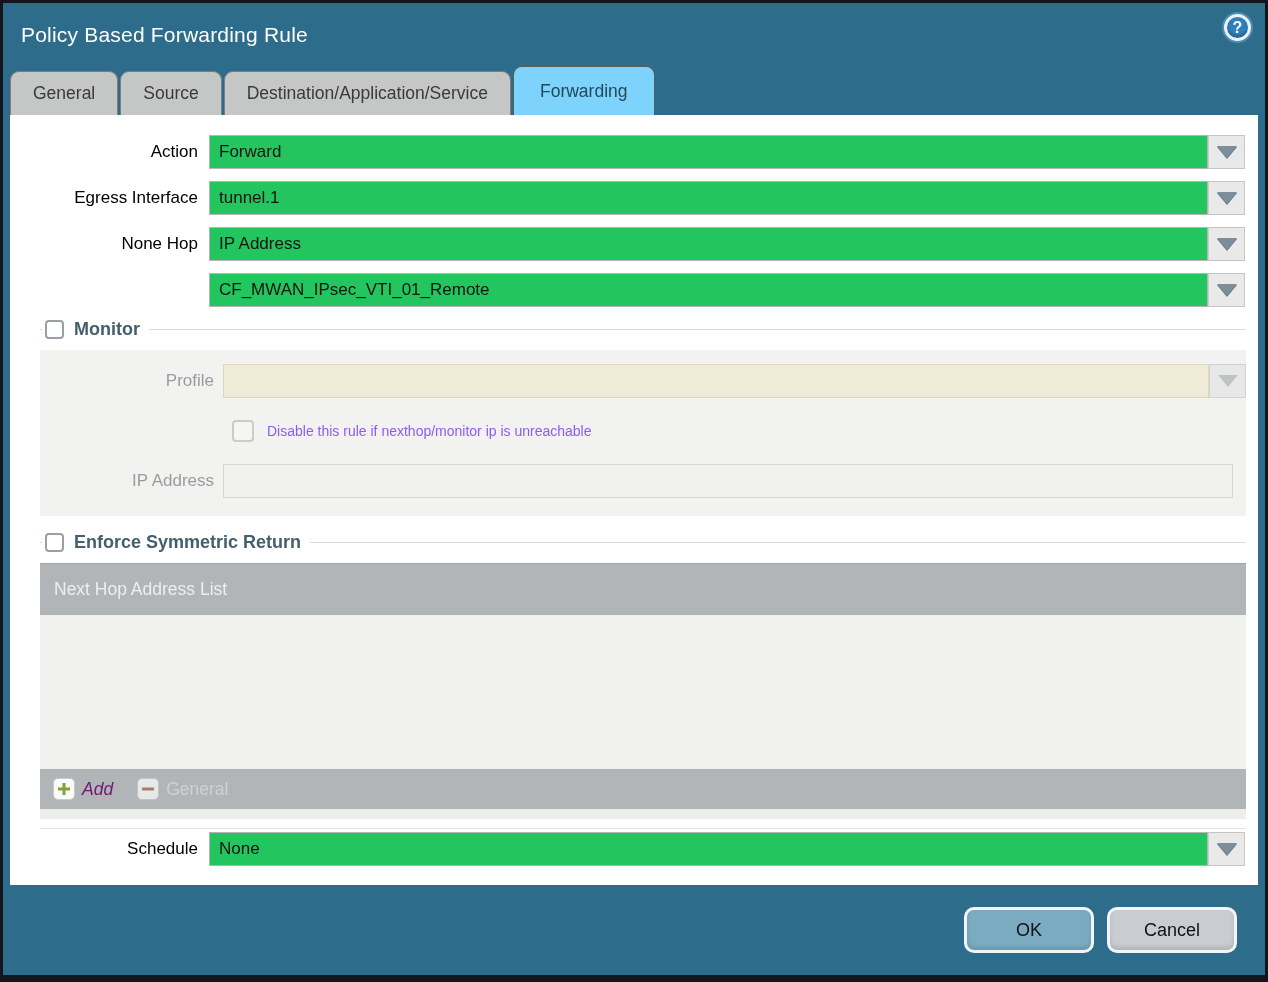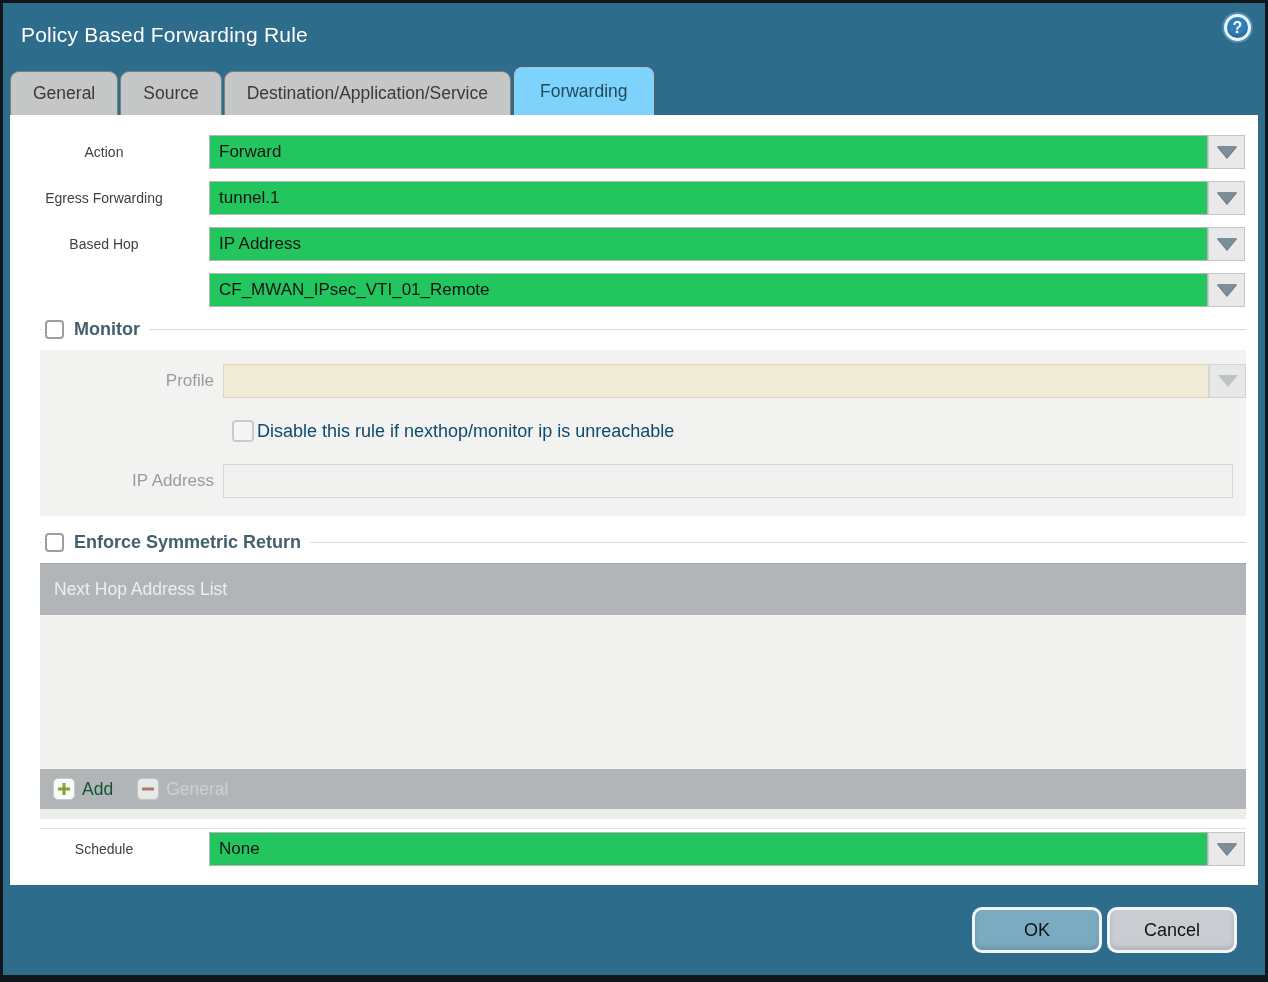--- a/index.html
+++ b/index.html
@@ -37,21 +37,21 @@
   .tab.active {
     background:#7dd3fc; height:49px; border-color:#5c5c5c;
     color:#23495c; padding:0 26px;
   }
   
   .content {
     background:#ffffff; margin:0 7px; height:770px;
     padding-top:20px; position:relative; overflow:hidden;
   }
   .row { display:flex; align-items:center; margin:0 13px 12px 0; height:34px; }
-  .row-label { width:199px; text-align:center; padding-right:11px; font-size:14px; color:#404040; white-space:nowrap; }
+  .row-label { width:199px; text-align:right; padding-right:11px; font-size:17px; color:#000000; white-space:nowrap; }
   .field { flex:1; display:flex; height:34px; }
   .tinput {
     flex:1; height:34px; border:1px solid #b5b5b5; background:#22c55e;
     font-family:inherit; font-size:17px; color:#141414; padding:0 9px; outline:none;
   }
   .ddbtn {
     width:37px; height:34px; background:#e9e9e9; border:1px solid #c5c5c5; border-left:1px solid #cdcdcd;
     display:flex; align-items:center; justify-content:center; cursor:pointer;
   }
   .tri { width:0; height:0; border-left:10px solid transparent; border-right:10px solid transparent; border-top:12px solid #7b8e9a; filter:drop-shadow(0 1px 0 #5f7380); }
@@ -64,39 +64,39 @@
     width:19px; height:19px; border:2px solid #98a0a6; border-radius:4px; background:#fff; cursor:pointer;
   }
   .panel-gray { background:#f2f2f1; margin-top:10px; padding:14px 0 18px 0; }
   .grow { display:flex; align-items:center; height:34px; margin-bottom:12px; }
   .grow:last-child { margin-bottom:0; }
   .glabel { width:183px; text-align:right; padding-right:9px; font-size:17px; color:#9b9b9b; white-space:nowrap; }
   .gfield { flex:1; display:flex; height:34px; }
   .profile-input { flex:1; height:34px; border:1px solid #ddd7c2; background:#f0ebd7; font-family:inherit; font-size:17px; padding:0 9px; }
   .ddbtn.disabled { background:#e8e8e8; border-color:#d2d2d2; cursor:default; }
   .cb-dis { width:22px; height:22px; border:2px solid #cbcbcb; border-radius:4px; background:#f5f5f4; margin-left:192px; }
-  .cb-dis-label { margin-left:3px; font-size:18px; color:#0c4a6e; }
+  .cb-dis-label { margin-left:13px; font-size:14px; color:#8b5cf6; }
   .dis-input { flex:1; height:34px; border:1px solid #d6d6d6; background:#f1f1f0; font-family:inherit; font-size:17px; padding:0 9px; }
   
   .sym-wrap { margin-top:10px; padding-bottom:9px; border-bottom:1px solid #e2e2e2; }
   .nh-table { width:100%; }
   .nh-header { height:52px; background:#b1b5b8; border-top:1px solid #a3a7aa; display:flex; align-items:center; padding-left:14px; font-size:17.5px; color:#eceeef; }
   .nh-body { height:154px; background:#f1f1f0; }
   .nh-footer { height:40px; background:#b1b5b8; display:flex; align-items:center; padding-left:13px; gap:10px; }
   .mini-btn { display:flex; align-items:center; gap:7px; cursor:pointer; }
   .mini-ic { width:22px; height:22px; border-radius:5px; border:1px solid #c9c9c9; background:#fafaf8; display:flex; align-items:center; justify-content:center; box-shadow:inset 0 1px 0 #fff; }
   .mini-label { font-size:17.5px; }
-  .add-label { color:#14532d; }
+  .add-label { color:#701a75;font-style:italic; }
   .del-label { color:#cdd1d3; }
   .mini-btn.disabled { cursor:default; }
   .mini-btn.disabled .mini-ic { opacity:.75; }
   .strip { height:10px; background:#ededeb; }
   .schedule-row { margin-top:3px; }
   
-  .footer { height:90px; display:flex; align-items:center; justify-content:flex-end; gap:5px; padding-right:28px; }
+  .footer { height:90px; display:flex; align-items:center; justify-content:flex-end; gap:13px; padding-right:28px; }
   .btn {
     width:130px; height:46px; border-radius:10px; border:3px solid #f2f5f7;
     font-family:inherit; font-size:18px; color:#121212; cursor:pointer;
     box-shadow:inset 0 -3px 4px rgba(0,0,0,.12);
   }
   .btn-ok { background:#7aabc0; }
   .btn-cancel { background:#c9ccd0; }
 </style>
 </head>
 <body>
@@ -129,31 +129,31 @@
       <div class="row-label">Action</div>
       <div class="field">
         <input class="tinput" value="Forward" style="">
         <div class="ddbtn">
             <span class="tri"></span>
           </div>
       </div>
     </div>
 
     <div class="row">
-      <div class="row-label">Egress Forwarding</div>
+      <div class="row-label">Egress Interface</div>
       <div class="field">
         <input class="tinput" value="tunnel.1" style="">
         <div class="ddbtn">
             <span class="tri"></span>
           </div>
       </div>
     </div>
 
     <div class="row">
-      <div class="row-label">Based Hop</div>
+      <div class="row-label">None Hop</div>
       <div class="field">
         <input class="tinput" value="IP Address" style="">
         <div class="ddbtn">
             <span class="tri"></span>
           </div>
       </div>
     </div>
 
     <div class="row">
       <div class="row-label"></div>

